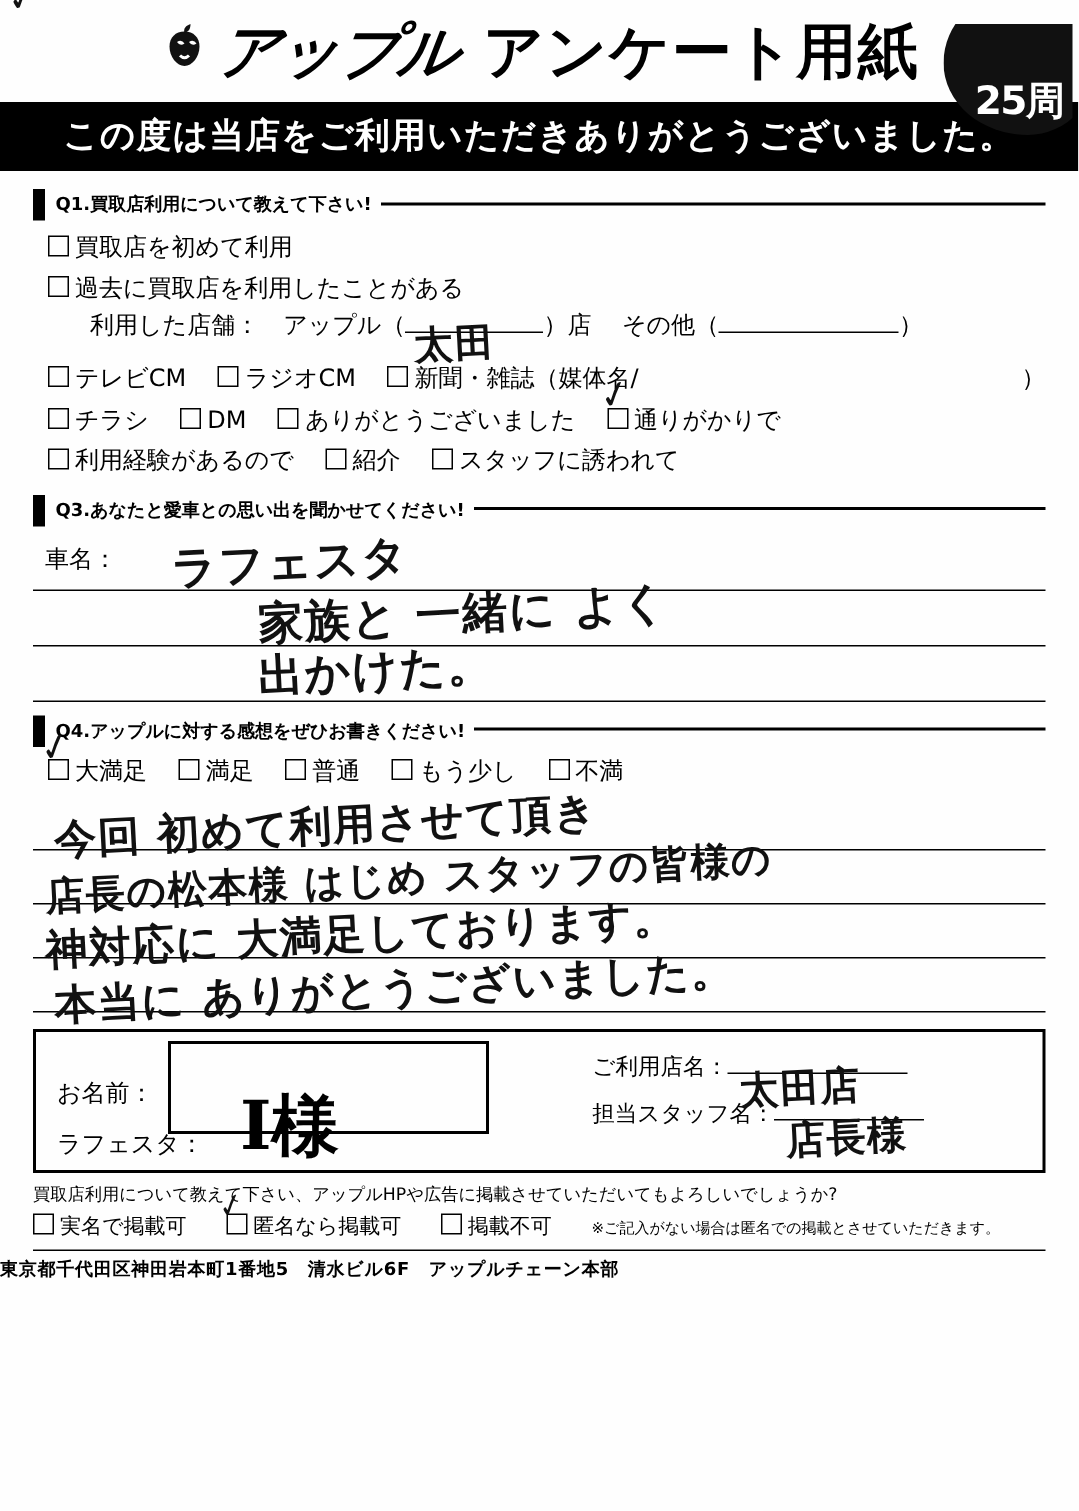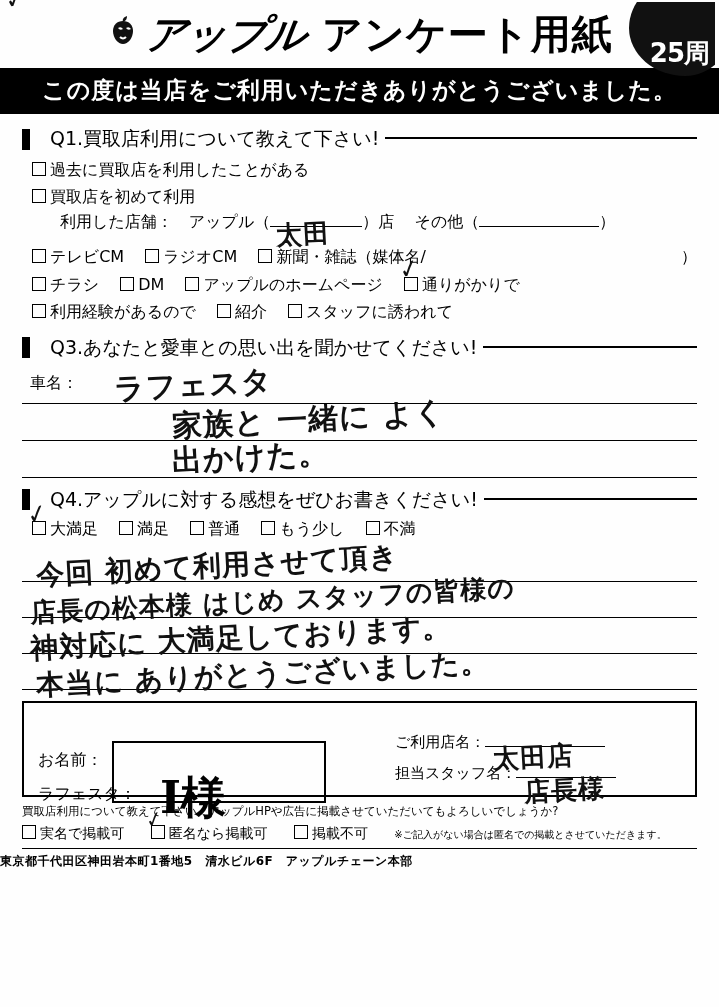--- a/index.html
+++ b/index.html
@@ -50,21 +50,21 @@
     font-family: "DejaVu Sans", "Liberation Sans", sans-serif;
     font-weight: bold;
     font-size: 40px;
     letter-spacing: 1px;
     margin-left: 10px;
     text-align: right;
   }
   .stamp {
     position: absolute;
     right: 4px;
-    top: 2px;
+    top: 16px;
     width: 86px;
     height: 74px;
     overflow: hidden;
     text-decoration: underline;
   }
   .stamp-blob {
     position: absolute;
     right: -18px;
     top: -22px;
     width: 104px;
@@ -105,25 +105,24 @@
     position: relative;
   }
   .qbar {
     display: inline-block;
     width: 8px;
     height: 21px;
     background: #000;
     margin-right: 7px;
   }
   .qtext {
-    font-weight: normal;
-    font-size: 19px;
+    font-weight: bold;
+    font-size: 12px;
     letter-spacing: 0px;
     white-space: nowrap;
-    margin-left: 13px;
   }
   .qrule {
     flex: 1;
     border-bottom: 2px solid #000;
     margin-left: 6px;
     margin-bottom: 3px;
     height: 1px;
   }
 
   .opts {
@@ -248,29 +247,28 @@
   
   .infobox {
     margin: 6px 22px 0 22px;
     border: 2.5px solid #000;
     height: 92px;
     display: flex;
     position: relative;
   }
   .info-left {
     width: 52%;
-    padding: 8px 0 0 14px;
+    padding: 24px 0 0 14px;
     position: relative;
     font-size: 16px;
     line-height: 2.1;
-    margin-top: 32px;
   }
   .info-right {
     flex: 1;
-    padding: 24px 0 0 8px;
+    padding: 8px 0 0 8px;
     font-size: 15px;
     line-height: 2.1;
     position: relative;
   }
   .namebox {
     position: absolute;
     left: 88px;
     top: 6px;
     width: 210px;
     height: 58px;
@@ -353,45 +351,45 @@
   <div class="banner">この度は当店をご利用いただきありがとうございました。</div>
 
   <div class="qblock">
     <div class="qhead">
       <span class="qbar"></span>
       <span class="qtext">Q1.買取店利用について教えて下さい!</span>
       <span class="qrule"></span>
     </div>
     <div class="opts">
       <span class="optline">
-        <span class="box"></span><span>過去に買取店を利用したことがある</span>
+        <span class="box"></span><span>買取店を初めて利用</span>
+        <span class="check" style="left:4px; top:-14px;">✓</span>
       </span>
       <span class="optline">
-        <span class="box"></span><span>買取店を初めて利用</span>
-        <span class="check" style="left:4px; top:-14px;">✓</span>
+        <span class="box"></span><span>過去に買取店を利用したことがある</span>
       </span>
     </div>
     <div class="storeline">
       <span>利用した店舗：　アップル（</span><span class="blank-u"><span class="ink ink-store">太田</span></span><span>）店</span>
       &nbsp;&nbsp;&nbsp;<span>その他（</span><span class="blank-u2"></span><span>）</span>
     </div>
   </div>
 
   <div class="qblock" style="margin-top:10px;">
     <div class="opts">
       <div class="optline">
         <span class="opt"><span class="box"></span><span>テレビCM</span></span>
         <span class="opt"><span class="box"></span><span>ラジオCM</span></span>
         <span class="opt"><span class="box"></span><span>新聞・雑誌（媒体名/</span></span>
         <span style="float:right;">）</span>
       </div>
       <div class="optline">
         <span class="opt"><span class="box"></span><span>チラシ</span></span>
         <span class="opt"><span class="box"></span><span>DM</span></span>
-        <span class="opt"><span class="box"></span><span>アップルのホームページ</span></span>
+        <span class="opt"><span class="box"></span><span>ありがとうございました</span></span>
         <span class="opt"><span class="box"></span><span>通りがかりで</span>
           <span class="check" style="left:-6px; top:-15px;">✓</span>
         </span>
       </div>
       <div class="optline">
         <span class="opt"><span class="box"></span><span>利用経験があるので</span></span>
         <span class="opt"><span class="box"></span><span>紹介</span></span>
         <span class="opt"><span class="box"></span><span>スタッフに誘われて</span></span>
       </div>
     </div>

